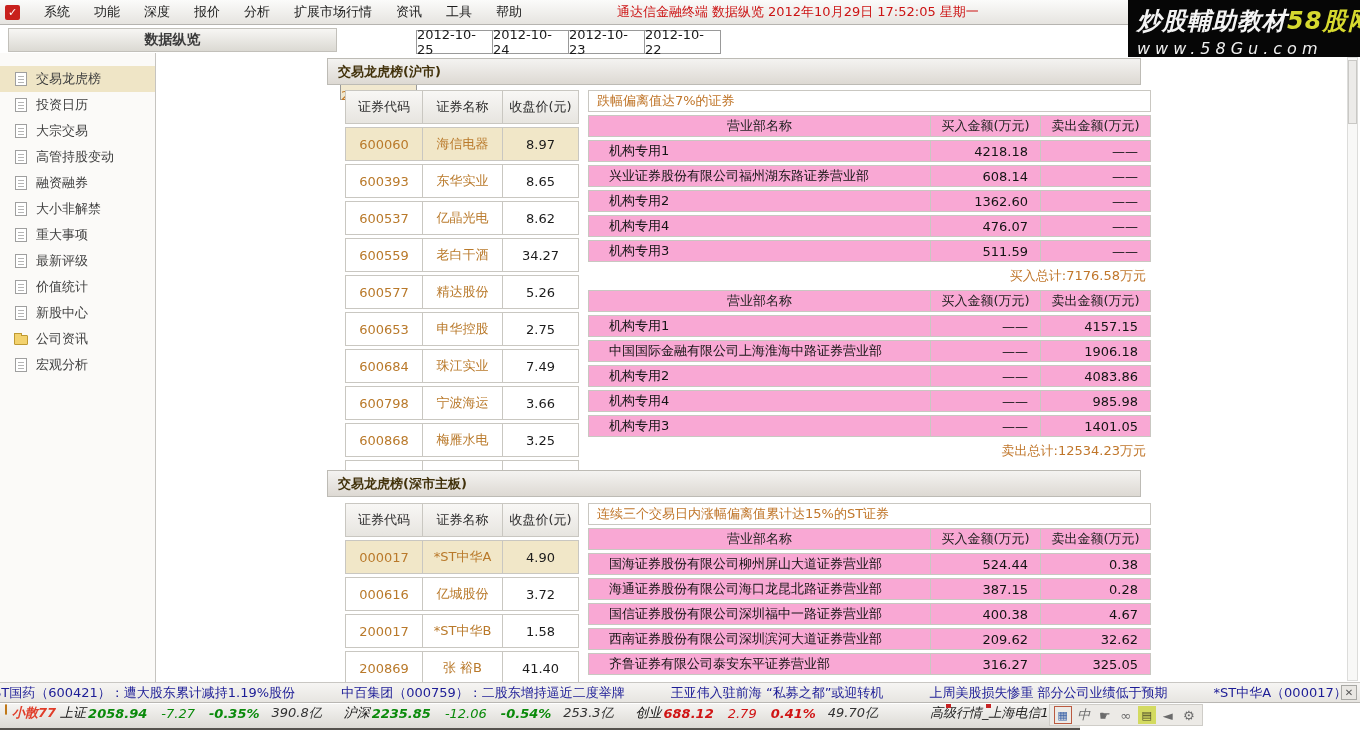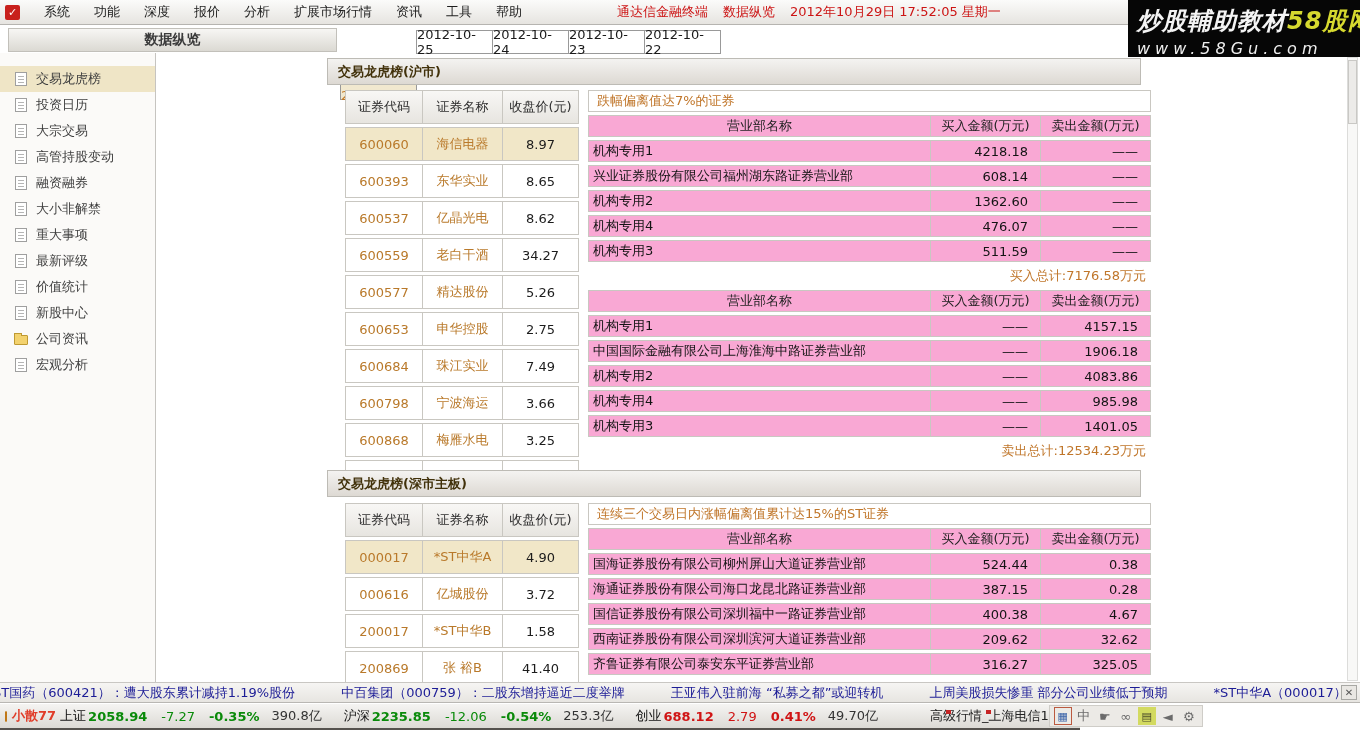--- a/index.html
+++ b/index.html
@@ -9,21 +9,21 @@
 
   
   .menubar { position:absolute; left:0; top:0; width:1360px; height:25px;
              background:linear-gradient(#fbfbfa,#e6e4e0); border-bottom:1px solid #b6b4b0;
              display:flex; align-items:center; }
   .applogo { width:15px; height:15px; background:#c8201c; margin:0 12px 0 5px;
              display:flex; align-items:center; justify-content:center;
              color:#fff; font-size:11px; font-weight:bold; border-radius:2px; }
   .menu-item { padding:0 12px; color:#1d1d1d; cursor:default; }
   .menu-status { position:absolute; left:617px; top:0; height:24px; display:flex;
-                 align-items:center; gap:15px; color:#cc1414; white-space:nowrap; }
+                 align-items:center; gap:4px; color:#cc1414; white-space:nowrap; }
 
   
   .adbox { position:absolute; right:0; top:0; width:232px; height:57px; background:#060606;
            z-index:9; padding:5px 0 0 9px; }
   .ad-line1 { font-size:24px; font-style:italic; font-weight:bold; letter-spacing:1px;
               color:#f4f4f4; white-space:nowrap; }
   .ad-line1 b { color:#d6d92f; }
   .ad-line2 { font-size:16px; font-style:italic; letter-spacing:5px; color:#efefef;
               margin-top:2px; white-space:nowrap; }
 
@@ -71,21 +71,21 @@
   .srow.hl .scell { background:#f1e7c8; }
 
   
   .panel { position:absolute; left:588px; width:563px; }
   .notice { height:22px; border:1px solid #c9c7c1; background:#fff; display:flex;
             align-items:center; padding-left:8px; color:#c0762a; margin-bottom:3px; }
   .brow { display:flex; margin-bottom:3px; }
   .bcell { height:22px; border:1px solid #c9c7c1; border-left:none; background:#f9a8d4;
            display:flex; align-items:center; color:#141414; }
   .bcell:first-child { border-left:1px solid #c9c7c1; }
-  .bc0 { width:343px; padding-left:4px; }
+  .bc0 { width:343px; padding-left:20px; }
   .bc1 { width:110px; justify-content:flex-end; padding-right:12px; }
   .bc2 { width:110px; justify-content:flex-end; padding-right:12px; }
   .brow.head .bcell { justify-content:center; padding:0; color:#222; }
   .total-row { height:22px; margin-bottom:3px; display:flex; align-items:center;
                justify-content:flex-end; color:#c0762a; padding-right:5px; }
 
   
   .vscroll { position:absolute; right:2px; top:57px; width:11px; height:624px;
              background:#f8f8f7; border:1px solid #dcdcda; }
   .vthumb  { position:absolute; left:0; top:2px; width:9px; height:64px;
@@ -98,21 +98,21 @@
              overflow:hidden; white-space:nowrap; }
   .news-item { color:#1c1c96; margin-right:46px; }
   .news-item:first-child { margin-left:-7px; }
   .news-close { position:absolute; right:3px; top:2px; width:16px; height:15px;
                 border:1px solid #a8a8a4; background:#e9e7e3; display:flex;
                 align-items:center; justify-content:center; font-size:10px; color:#555; }
 
   
   .statusbar { position:absolute; left:0; top:704px; width:1080px; height:26px;
                background:linear-gradient(#f5f4f2,#dcdad5); border-bottom:2px solid #55524e;
-               display:flex; align-items:center; white-space:nowrap; }
+               display:flex; align-items:flex-start; white-space:nowrap;font-style:italic; }
   .user-icon { width:13px; height:11px; background:#f0b44c; border:1px solid #c07818;
                margin:0 5px 0 5px; border-radius:1px; }
   .user-label { color:#e03c28; font-weight:bold; margin-right:4px; }
   .idx { display:flex; align-items:center; }
   .idx .lbl { color:#111; margin-right:2px; }
   .idx .val { font-weight:bold; margin-right:14px; }
   .idx .chg { margin-right:14px; }
   .idx .pct { font-weight:bold; margin-right:12px; }
   .idx .amt { color:#333; margin-right:22px; }
   .idx.down .val,.idx.down .chg,.idx.down .pct { color:#0a8a0a; }

